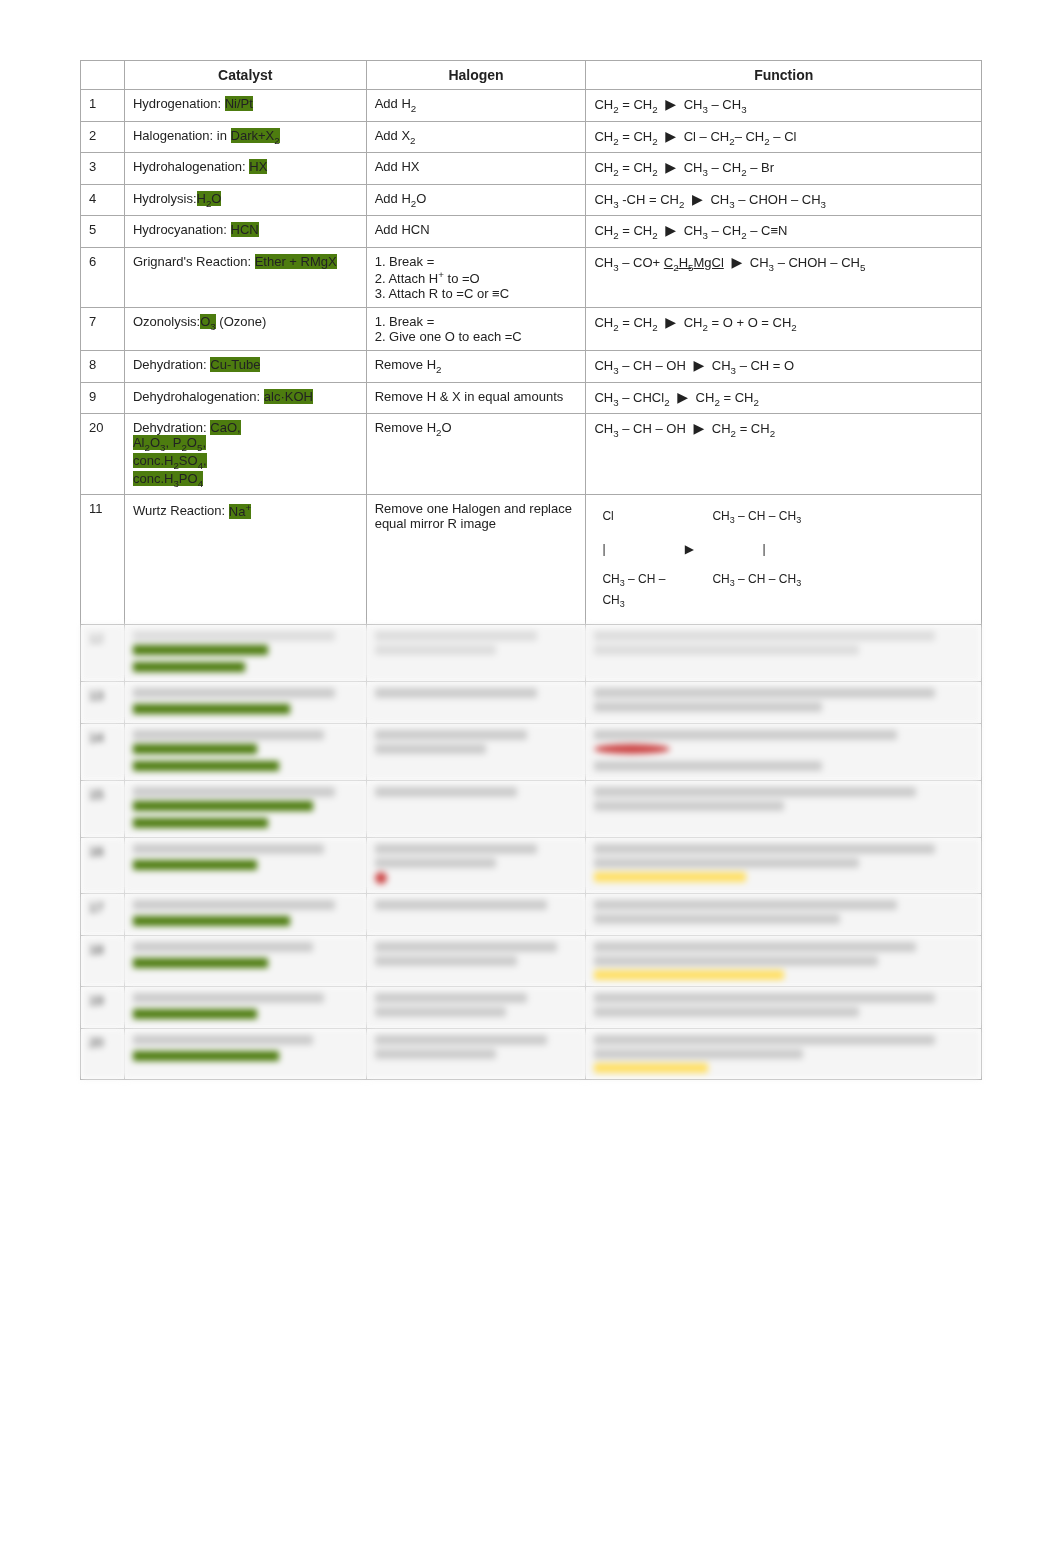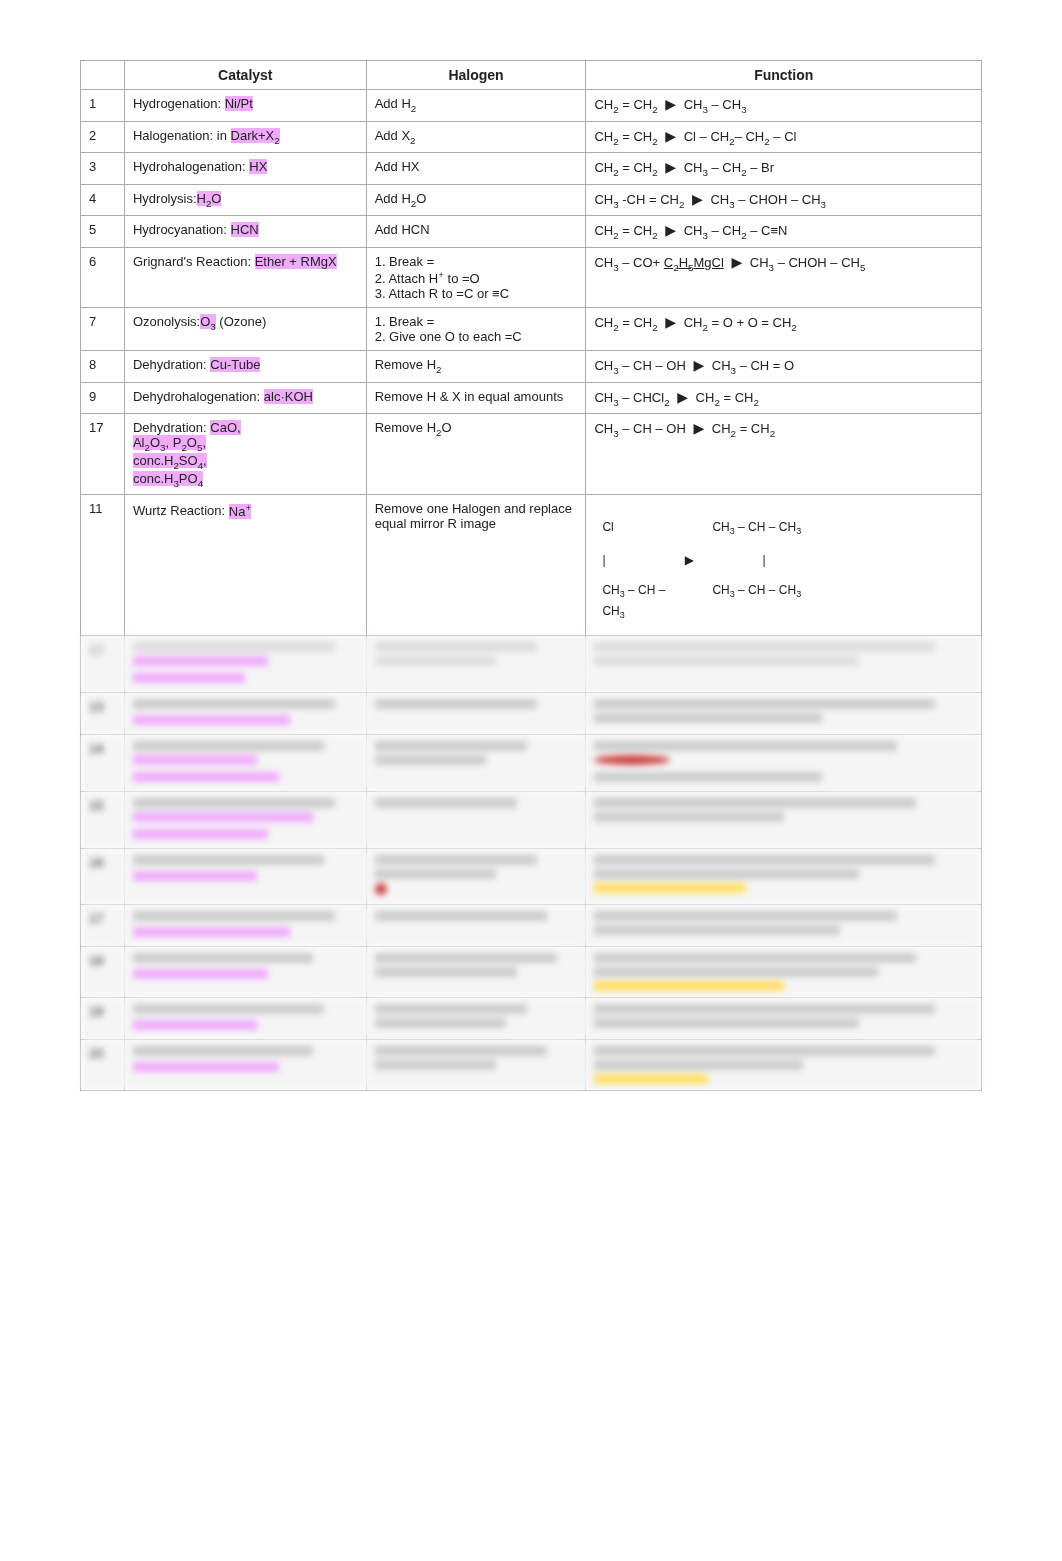--- a/index.html
+++ b/index.html
@@ -25,21 +25,21 @@
     th {
       font-weight: bold;
       background: #fff;
       font-size: 14px;
     }
     .col-num { width: 40px; }
     .col-catalyst { width: 220px; }
     .col-function { width: 200px; }
     .col-example { width: 360px; }
 
-    .highlight-yellow { background-color: #f0abfc; }
+    .highlight-yellow { background-color: #4d7c0f; }
 
     .row-num {
       font-size: 13px;
       font-weight: normal;
       text-align: left;
     }
 
     
     sub { font-size: 0.75em; }
     sup { font-size: 0.75em; }
@@ -160,35 +160,35 @@
     <tr>
       <td class="row-num">9</td>
       <td>Dehydrohalogenation: <span class="highlight-yellow">alc·KOH</span></td>
       <td>Remove H &amp; X in equal amounts</td>
       <td>
         <span class="chem">CH<sub>3</sub> – CHCl<sub>2</sub> <span class="arrow">▶</span> CH<sub>2</sub> = CH<sub>2</sub></span>
       </td>
     </tr>
 
     <tr>
-      <td class="row-num">17</td>
+      <td class="row-num">20</td>
       <td>Dehydration: <span class="highlight-yellow">CaO,<br>Al<sub>2</sub>O<sub>3</sub>, P<sub>2</sub>O<sub>5</sub>,<br>conc.H<sub>2</sub>SO<sub>4</sub>,<br>conc.H<sub>3</sub>PO<sub>4</sub></span></td>
       <td>Remove H<sub>2</sub>O</td>
       <td>
         <span class="chem">CH<sub>3</sub> – CH – OH <span class="arrow">▶</span> CH<sub>2</sub> = CH<sub>2</sub></span>
       </td>
     </tr>
 
     <tr>
       <td class="row-num">11</td>
       <td>Wurtz Reaction: <span class="highlight-yellow">Na<sup>+</sup></span></td>
       <td>Remove one Halogen and replace equal mirror R image</td>
       <td>
         <div class="wurtz-diagram">
-          <table style="border:none; font-size:12px; line-height:1.5;margin-top:11px;">
+          <table style="border:none; font-size:12px; line-height:1.5;">
             <tbody>
                 <tr>
               <td style="border:none; width:80px;">Cl</td>
               <td style="border:none; width:30px;"></td>
               <td style="border:none;">CH<sub>3</sub> – CH – CH<sub>3</sub></td>
             </tr>
             <tr>
               <td style="border:none;">|</td>
               <td style="border:none; text-align:center;">▶</td>
               <td style="border:none; padding-left:58px;">|</td>

